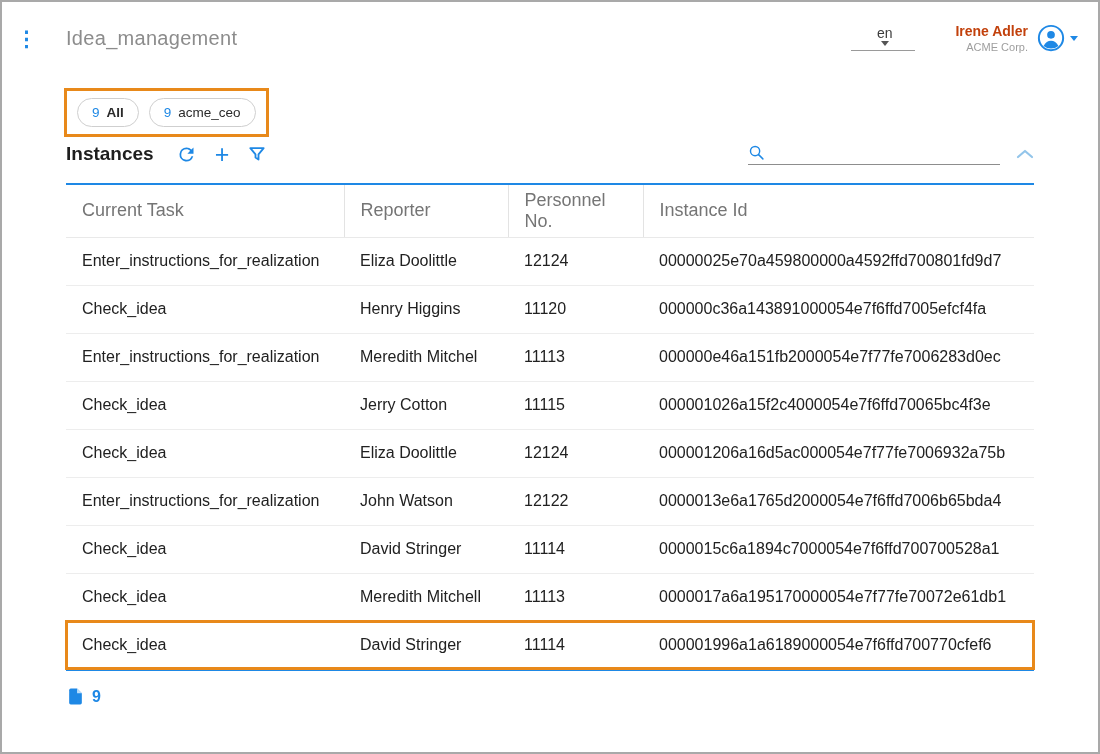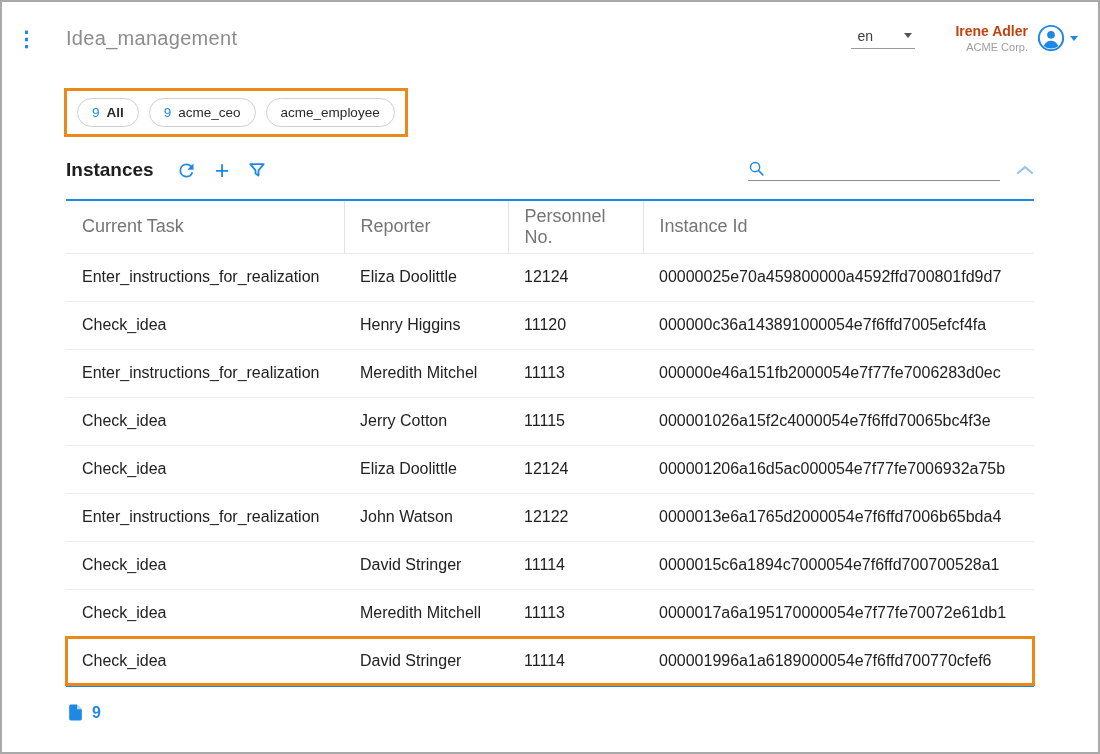--- a/index.html
+++ b/index.html
@@ -15,21 +15,21 @@
   .kebab { color:#1e88e5; font-size:21px; font-weight:700; width:22px; cursor:pointer; line-height:1; }
   .logo { display:flex; align-items:center; margin-left:26px; }
   .logo svg { margin-right:5px; }
   .logo-brand { font-size:23px; font-weight:700; color:#171717; letter-spacing:.2px; }
   .logo-sep { color:#e30613; font-size:23px; font-weight:300; margin:0 7px 0 8px; }
   .logo-product { font-size:23px; font-weight:400; color:#e30613; letter-spacing:1px; }
   .app-title { margin-left:28px; font-size:20px; color:#8c8c8c; letter-spacing:.3px; }
 
   .lang { margin-left:auto; width:64px; border-bottom:1px solid #9a9a9a;
           display:flex; align-items:center; justify-content:space-between;
-          padding:0 3px 4px 6px; cursor:pointer; }
+          padding:0 3px 4px 6px; cursor:pointer;flex-direction:column; }
   .lang-value { font-size:14px; color:#3c3c3c; }
   .caret { width:0; height:0; border-left:4.5px solid transparent; border-right:4.5px solid transparent; border-top:5px solid #555; }
 
   .user { display:flex; align-items:center; margin-left:40px; cursor:pointer; }
   .user-names { text-align:right; margin-right:9px; }
   .user-name { font-size:14px; font-weight:700; color:#c2410c; }
   .user-org { font-size:11px; color:#9e9e9e; margin-top:2px; }
   .user .caret { border-top-color:#1e88e5; margin-left:5px; }
 
   
@@ -40,21 +40,21 @@
   }
   .chip {
     display:flex; align-items:center; gap:7px;
     border:1px solid #cfcfcf; border-radius:17px; background:#fff;
     padding:6px 14px; font-size:13.5px; color:#2a2a2a; cursor:pointer; white-space:nowrap;
   }
   .chip-count { color:#1e88e5; }
   .chip-label.bold { font-weight:700; }
 
   
-  .toolbar { display:flex; align-items:center; margin:16px 64px 0 64px; height:34px; }
+  .toolbar { display:flex; align-items:center; margin:0 64px 0 64px; height:34px; }
   .section-title { font-size:19px; font-weight:700; color:#1e1e1e; margin-right:22px; }
   .tool-btn { background:none; border:none; cursor:pointer; margin-right:18px; display:flex; align-items:center; }
   .plus-glyph { color:#1e88e5; font-size:25px; font-weight:400; line-height:20px; }
   .search-area { margin-left:auto; display:flex; align-items:flex-end; }
   .search-box { width:252px; border-bottom:1px solid #8d8d8d; display:flex; align-items:center; padding-bottom:3px; }
   .search-box input { border:none; outline:none; flex:1; font-size:14px; font-family:inherit; background:transparent; margin-left:8px; color:#333; }
   .collapse { background:none; border:none; cursor:pointer; margin-left:16px; padding-bottom:2px; }
 
   
   .table-wrap { margin:12px 64px 0 64px; border-top:2px solid #1e88e5; border-bottom:2px solid #1e88e5; }
@@ -105,23 +105,20 @@
 
   
   <div class="chips-annotation">
     <div class="chip">
       <span class="chip-count">9</span>
       <span class="chip-label bold">All</span>
     </div>
     <div class="chip">
       <span class="chip-count">9</span>
       <span class="chip-label">acme_ceo</span>
-    </div>
-    <div class="chip">
-      <span class="chip-label">acme_employee</span>
     </div>
   </div>
 
   
   <div class="toolbar">
     <span class="section-title">Instances</span>
 
     <button class="tool-btn">
       <svg width="21" height="21" viewBox="0 0 24 24" fill="#1e88e5">
         <path d="M17.65 6.35A7.96 7.96 0 0 0 12 4a8 8 0 1 0 7.73 10h-2.08A6 6 0 1 1 12 6c1.66 0 3.14.69 4.22 1.78L13 11h7V4l-2.35 2.35z"></path>

